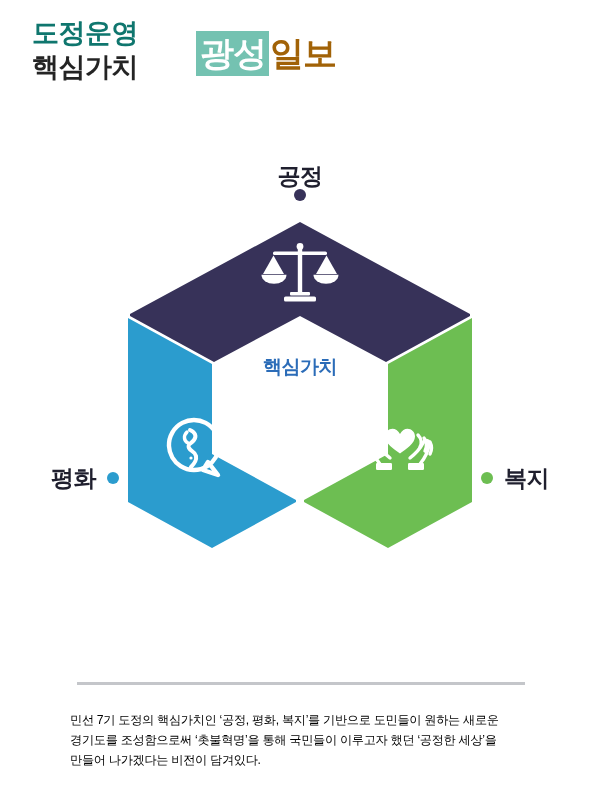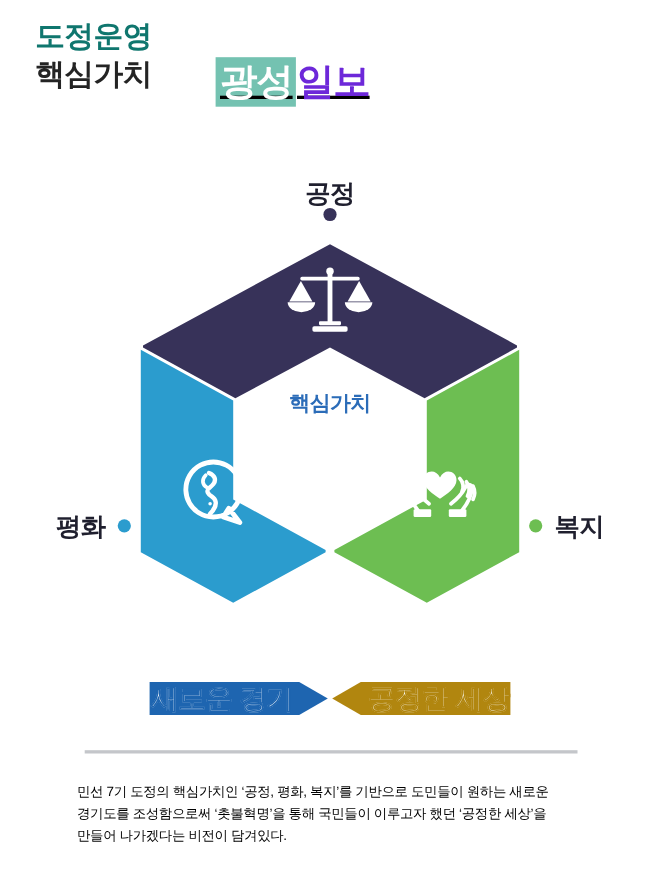--- a/index.html
+++ b/index.html
@@ -45,38 +45,37 @@
     white-space: nowrap;
   }
   .head-line.l2 {
     font-weight: 700;
     color: #242424;
   }
 
   .logo {
     position: absolute;
     left: 196px;
-    top: 52px;
+    top: 30px;
     display: flex;
-    align-items: flex-start;
+    align-items: center;
     height: 46px;
-    text-decoration: underline;
   }
   .logo-mark {
     background: #74c2b1;
     color: #ffffff;
     font-size: 34px;
     font-weight: 700;
     line-height: 40px;
     padding: 2px 3px 3px 4px;
     letter-spacing: -1px;
     white-space: nowrap;
   }
   .logo-text {
-    color: #6d28d9;
+    color: #a16207;
     font-size: 34px;
     font-weight: 700;
     line-height: 40px;
     padding: 2px 0 3px 1px;
     letter-spacing: -1px;
     white-space: nowrap;
   }
 
   
   .diagram {
@@ -229,32 +228,18 @@
       <circle cx="300" cy="55" r="6" fill="#373259"></circle>
       <circle cx="113" cy="338" r="6" fill="#2b9cce"></circle>
       <circle cx="487" cy="338" r="6" fill="#6dbe52"></circle>
 
       <text class="vlabel" x="300" y="44" text-anchor="middle">공정</text>
       <text class="vlabel" x="96" y="346" text-anchor="end">평화</text>
       <text class="vlabel" x="504" y="346" text-anchor="start">복지</text>
     </svg>
   </div>
 
-  <div class="slogan">
-    <svg width="600" height="54" viewBox="0 0 600 54" xmlns="http://www.w3.org/2000/svg">
-
-      <g>
-        <path d="M136,12 L272,12 L298,27 L272,42 L136,42 Z" fill="#1e65b0"></path>
-        <text class="slogan-text-blue" x="202" y="36" text-anchor="middle">새로운 경기</text>
-      </g>
-
-      <g>
-        <path d="M302,27 L328,12 L464,12 L464,42 L328,42 Z" fill="#b1860f"></path>
-        <text class="slogan-text-gold" x="399" y="36" text-anchor="middle">공정한 세상</text>
-      </g>
-    </svg>
-  </div>
 
   <div class="divider"></div>
 
   <p class="caption">민선 7기 도정의 핵심가치인 ‘공정, 평화, 복지’를 기반으로 도민들이 원하는 새로운 경기도를 조성함으로써 ‘촛불혁명’을 통해 국민들이 이루고자 했던 ‘공정한 세상’을 만들어 나가겠다는 비전이 담겨있다.</p>
 
 </div>
 
 </body></html>

